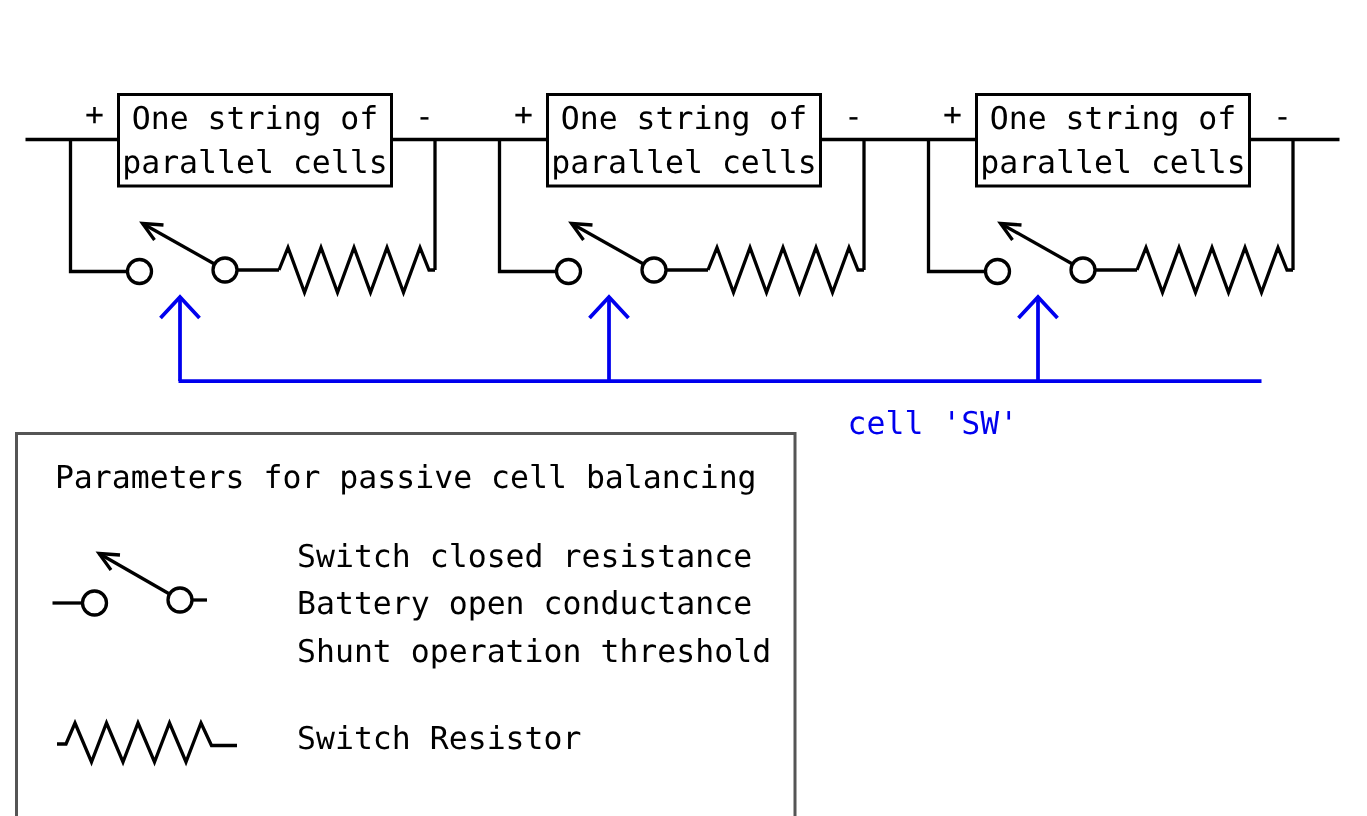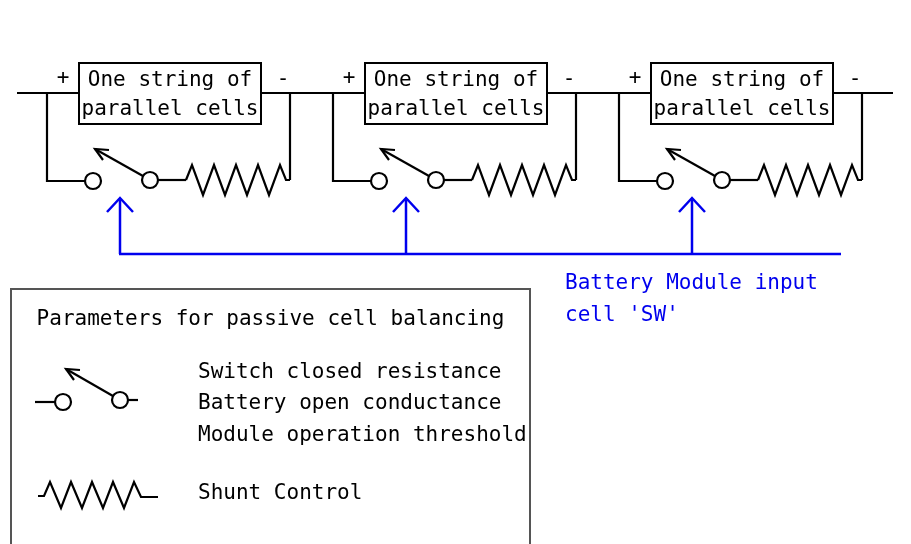--- a/index.html
+++ b/index.html
@@ -145,25 +145,24 @@
   </div>
 
   <span class="sign" style="left:63px;  top:77px">+</span>
   <span class="sign" style="left:283px; top:78px">-</span>
   <span class="sign" style="left:349px; top:77px">+</span>
   <span class="sign" style="left:569px; top:78px">-</span>
   <span class="sign" style="left:635px; top:77px">+</span>
   <span class="sign" style="left:855px; top:78px">-</span>
 
   <div class="annotation">
-    <div>Battery Module input</div>
     <div>cell 'SW'</div>
   </div>
 
   <div class="legendbox">
     <div class="legend-title">Parameters for passive cell balancing</div>
     <div class="legend-entry" style="top:66px">Switch closed resistance</div>
     <div class="legend-entry" style="top:97px">Battery open conductance</div>
-    <div class="legend-entry" style="top:129px">Module operation threshold</div>
-    <div class="legend-entry" style="top:187px">Shunt Control</div>
+    <div class="legend-entry" style="top:129px">Shunt operation threshold</div>
+    <div class="legend-entry" style="top:187px">Switch Resistor</div>
   </div>
 
 </div>
 
 </body></html>

